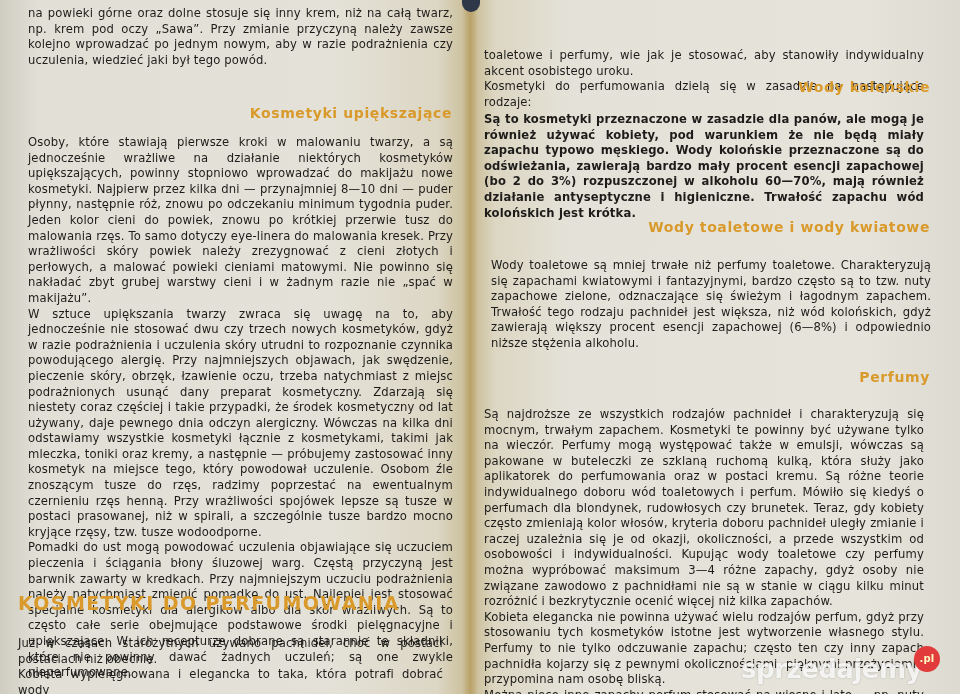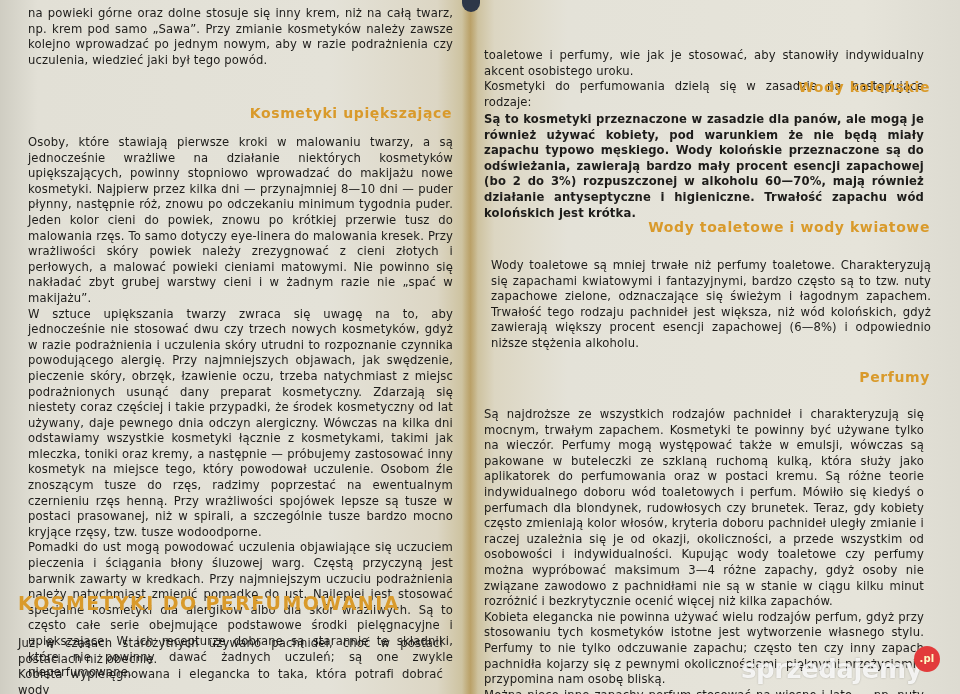--- a/index.html
+++ b/index.html
@@ -59,21 +59,21 @@
     margin-left: -8px; margin-top: -22px;
   }
 </style>
 </head>
 <body>
 
 <div class="spread">
 
   <div class="page left">
     <div class="text" style="top:6px;">
-      <p>na powieki górne oraz dolne stosuje się inny krem, niż na całą twarz, np. krem pod samo „Sawa”. Przy zmianie kosmetyków należy zawsze kolejno wprowadzać po jednym nowym, aby w razie podrażnienia czy uczulenia, wiedzieć jaki był tego powód.</p>
+      <p>na powieki górne oraz dolne stosuje się inny krem, niż na całą twarz, np. krem pod oczy „Sawa”. Przy zmianie przyczyną należy zawsze kolejno wprowadzać po jednym nowym, aby w razie podrażnienia czy uczulenia, wiedzieć jaki był tego powód.</p>
     </div>
     <div class="h-sub" style="right:18px; top:80px;margin-top:26px;">Kosmetyki upiększające</div>
     <div class="text" style="top:135px;">
       <p>Osoby, które stawiają pierwsze kroki w malowaniu twarzy, a są jednocześnie wrażliwe na działanie niektórych kosmetyków upiększających, powinny stopniowo wprowadzać do makijażu nowe kosmetyki. Najpierw przez kilka dni — przynajmniej 8—10 dni — puder płynny, następnie róż, znowu po odczekaniu minimum tygodnia puder. Jeden kolor cieni do powiek, znowu po krótkiej przerwie tusz do malowania rzęs. To samo dotyczy eye-linera do malowania kresek. Przy wrażliwości skóry powiek należy zrezygnować z cieni złotych i perłowych, a malować powieki cieniami matowymi. Nie powinno się nakładać zbyt grubej warstwy cieni i w żadnym razie nie „spać w makijażu”.</p>
       <p>W sztuce upiększania twarzy zwraca się uwagę na to, aby jednocześnie nie stosować dwu czy trzech nowych kosmetyków, gdyż w razie podrażnienia i uczulenia skóry utrudni to rozpoznanie czynnika powodującego alergię. Przy najmniejszych objawach, jak swędzenie, pieczenie skóry, obrzęk, łzawienie oczu, trzeba natychmiast z miejsc podrażnionych usunąć dany preparat kosmetyczny. Zdarzają się niestety coraz częściej i takie przypadki, że środek kosmetyczny od lat używany, daje pewnego dnia odczyn alergiczny. Wówczas na kilka dni odstawiamy wszystkie kosmetyki łącznie z kosmetykami, takimi jak mleczka, toniki oraz kremy, a następnie — próbujemy zastosować inny kosmetyk na miejsce tego, który powodował uczulenie. Osobom źle znoszącym tusze do rzęs, radzimy poprzestać na ewentualnym czernieniu rzęs henną. Przy wrażliwości spojówek lepsze są tusze w postaci prasowanej, niż w spirali, a szczególnie tusze bardzo mocno kryjące rzęsy, tzw. tusze wodoodporne.</p>
       <p>Pomadki do ust mogą powodować uczulenia objawiające się uczuciem pieczenia i ściągania błony śluzowej warg. Częstą przyczyną jest barwnik zawarty w kredkach. Przy najmniejszym uczuciu podrażnienia należy natychmiast zmienić pomadkę do ust. Najlepiej jest stosować specjalne kosmetyki dla alergików albo dla skór wrażliwych. Są to często całe serie obejmujące podstawowe środki pielęgnacyjne i upiększające. W ich recepturze dobrane są starannie te składniki, które nie powinny dawać żadnych uczuleń; są one zwykle nieperfumowane.</p>
     </div>
     <div class="h-main">KOSMETYKI DO PERFUMOWANIA</div>
     <div class="text" style="top:636px; left:18px;">
       <p>Już w czasach starożytnych używano pachnideł, choć w postaci postaciach niż obecnie.</p>

